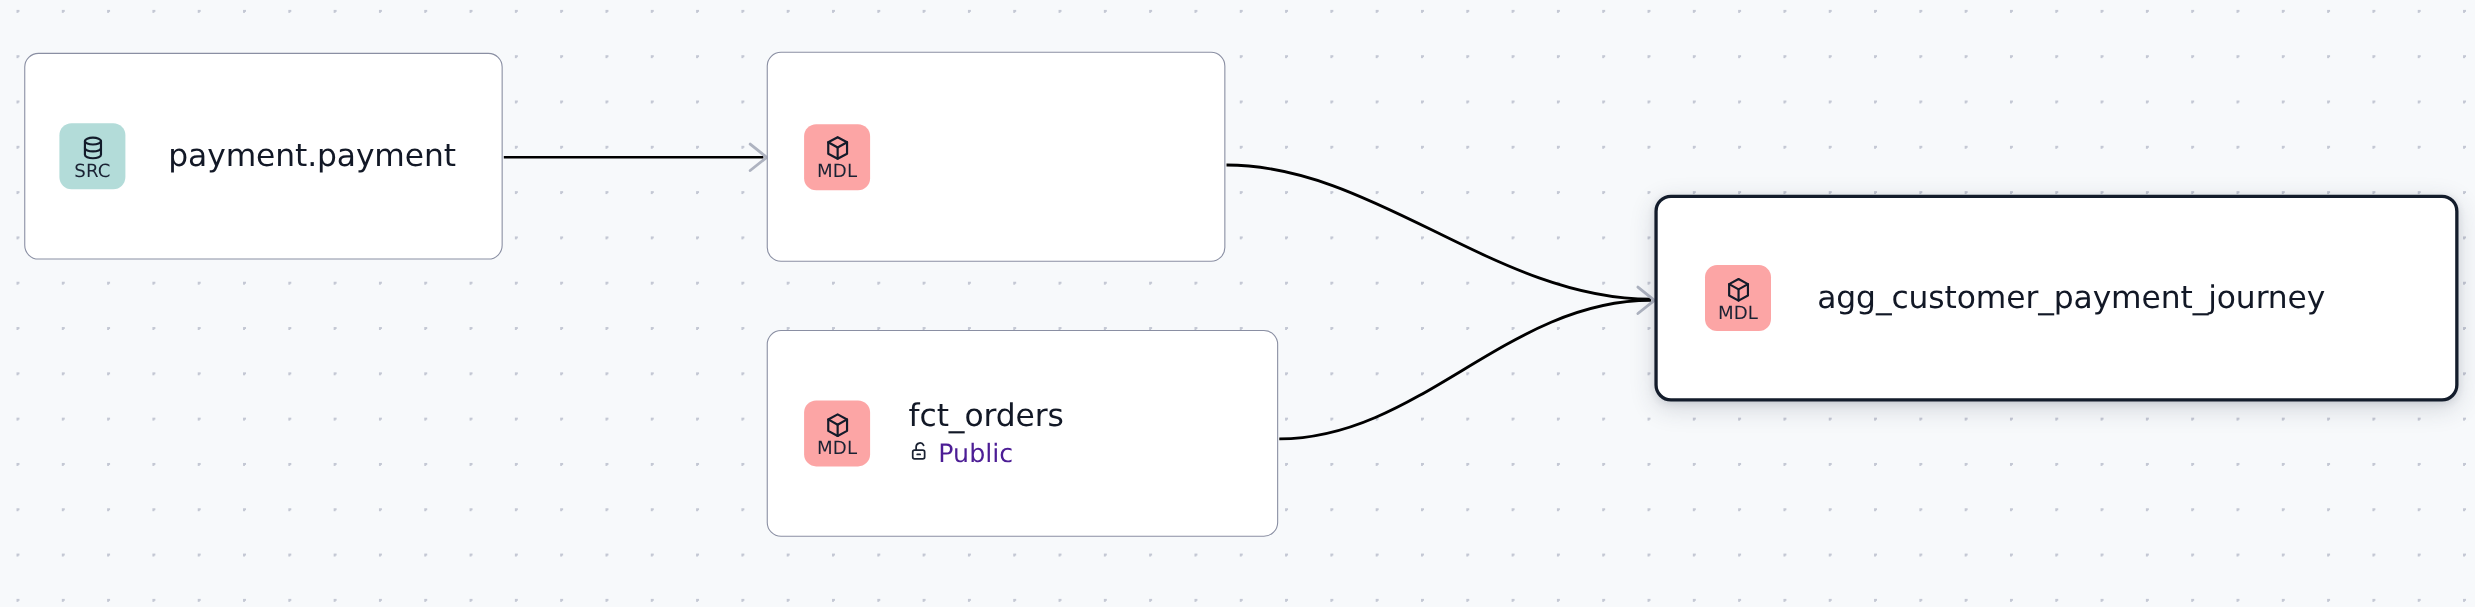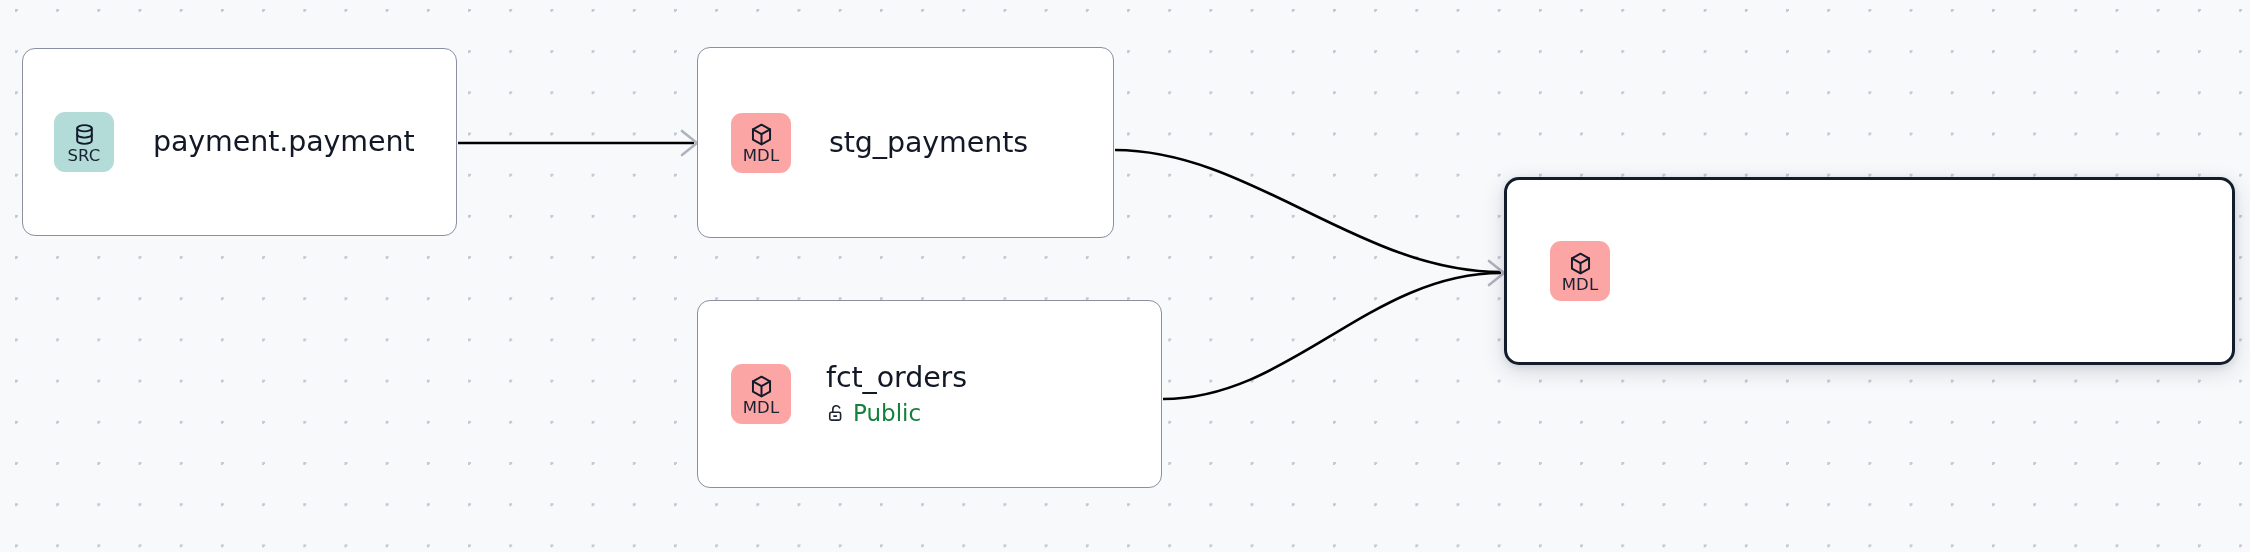--- a/index.html
+++ b/index.html
@@ -79,25 +79,24 @@
   }
   .node-title {
     font-size: 28.5px;
     line-height: 1.12;
     color: #121826;
     white-space: nowrap;
     letter-spacing: -0.1px;
   }
   .node-meta {
     display: flex;
-    align-items: center;
     gap: 7px;
     margin-top: 7px;
     font-size: 23px;
-    color: #15803d;
+    color: #4c1d95;
     white-space: nowrap;
   }
   .meta-icon { display: block; line-height: 0; }
 
   
   #node-stripe-payment   { left: 22px;   top: 48px;  width: 435px; height: 188px; padding-left: 31px; gap: 39px; }
   #node-stg-payments     { left: 697px;  top: 47px;  width: 417px; height: 191px; padding-left: 33px; gap: 38px; }
   #node-fct-orders       { left: 697px;  top: 300px; width: 465px; height: 188px; padding-left: 33px; gap: 35px; }
   #node-agg-journey      { left: 1504px; top: 177px; width: 731px; height: 188px; padding-left: 43px; gap: 42px; }
 </style>
@@ -143,23 +142,20 @@
     <div class="badge mdl">
       <span class="badge-glyph">
         <svg width="25" height="25" viewBox="0 0 24 24" fill="none" stroke="#131b2a" stroke-width="1.9" stroke-linecap="round" stroke-linejoin="round">
           <path d="M12 2.6 20.2 7v10L12 21.4 3.8 17V7z"></path>
           <path d="M3.8 7 12 11.6 20.2 7"></path>
           <path d="M12 11.6v9.8"></path>
         </svg>
       </span>
       <span class="badge-code">MDL</span>
     </div>
-    <div class="node-body">
-      <div class="node-title">stg_payments</div>
-    </div>
   </div>
 
   <div class="node" id="node-fct-orders">
     <div class="badge mdl">
       <span class="badge-glyph">
         <svg width="25" height="25" viewBox="0 0 24 24" fill="none" stroke="#131b2a" stroke-width="1.9" stroke-linecap="round" stroke-linejoin="round">
           <path d="M12 2.6 20.2 7v10L12 21.4 3.8 17V7z"></path>
           <path d="M3.8 7 12 11.6 20.2 7"></path>
           <path d="M12 11.6v9.8"></path>
         </svg>
@@ -185,15 +181,18 @@
     <div class="badge mdl">
       <span class="badge-glyph">
         <svg width="25" height="25" viewBox="0 0 24 24" fill="none" stroke="#131b2a" stroke-width="1.9" stroke-linecap="round" stroke-linejoin="round">
           <path d="M12 2.6 20.2 7v10L12 21.4 3.8 17V7z"></path>
           <path d="M3.8 7 12 11.6 20.2 7"></path>
           <path d="M12 11.6v9.8"></path>
         </svg>
       </span>
       <span class="badge-code">MDL</span>
     </div>
+    <div class="node-body">
+      <div class="node-title">agg_customer_payment_journey</div>
+    </div>
   </div>
 
 </div>
 
 </body></html>

